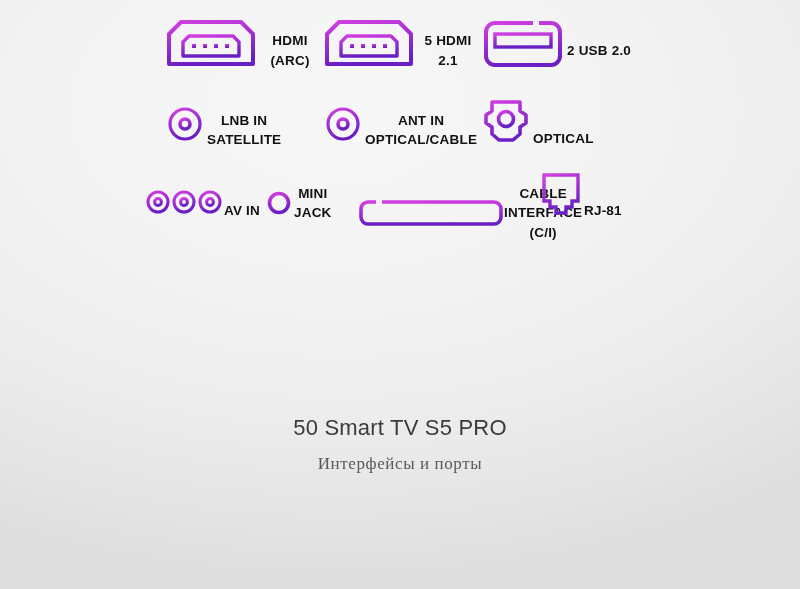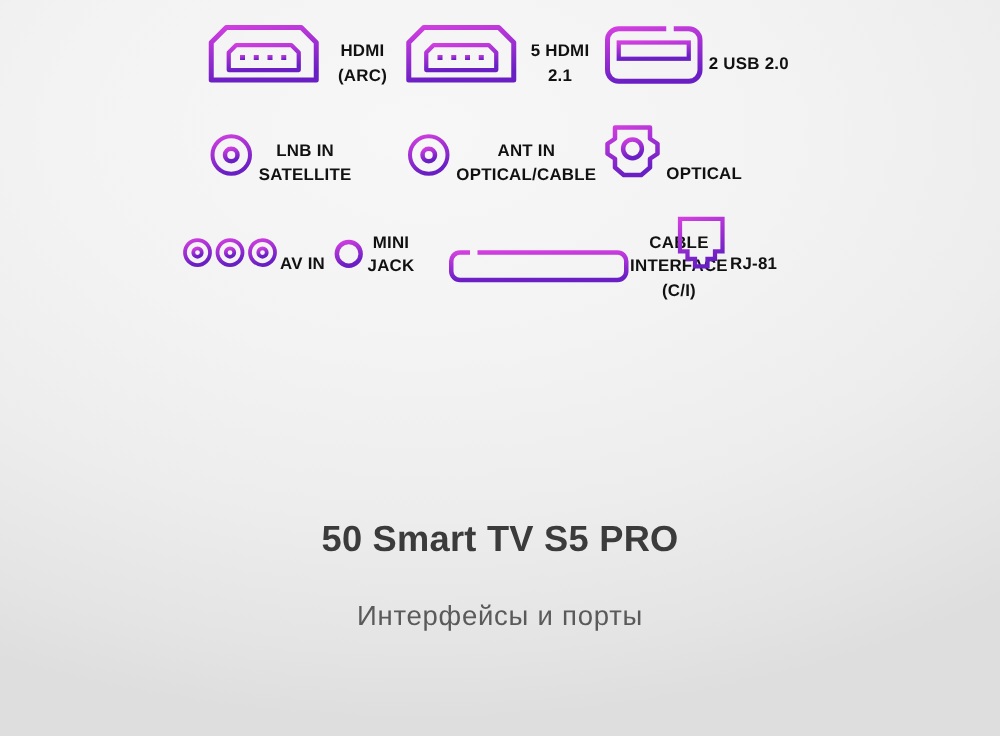--- a/index.html
+++ b/index.html
@@ -90,30 +90,30 @@
   
   .title-block {
     position: absolute;
     left: 0;
     top: 415px;
     width: 800px;
     text-align: center;
   }
   .product-title {
     font-family: "Liberation Sans", sans-serif;
-    font-size: 29px;
-    font-weight: bold;
+    font-size: 22px;
+    font-weight: normal;
     color: #3b3b3b;
     letter-spacing: 0.2px;
     line-height: 1.2;
   }
   .product-subtitle {
-    margin-top: 30px;
-    font-family: Liberation Sans, sans-serif;
-    font-size: 22px;
+    margin-top: 13px;
+    font-family: Liberation Serif, serif;
+    font-size: 17px;
     font-weight: normal;
     color: #5a5a5a;
     letter-spacing: 0.6px;
   }
 
   svg { display: block; overflow: visible; }
 </style>
 </head>
 <body>
 

